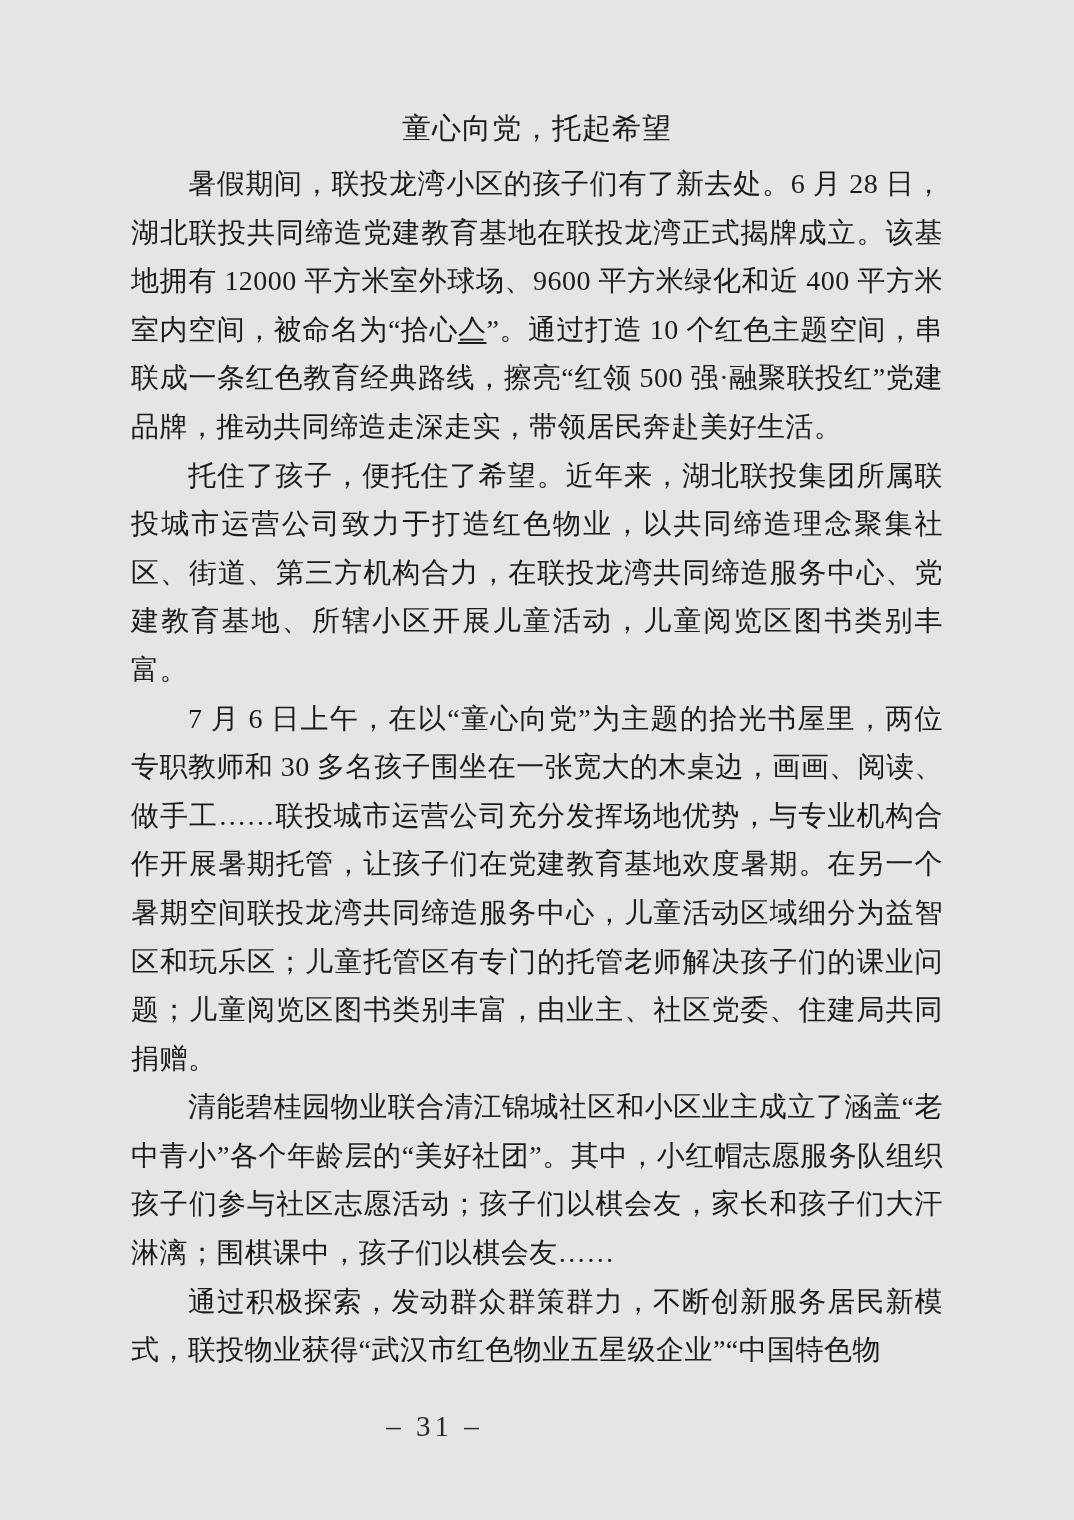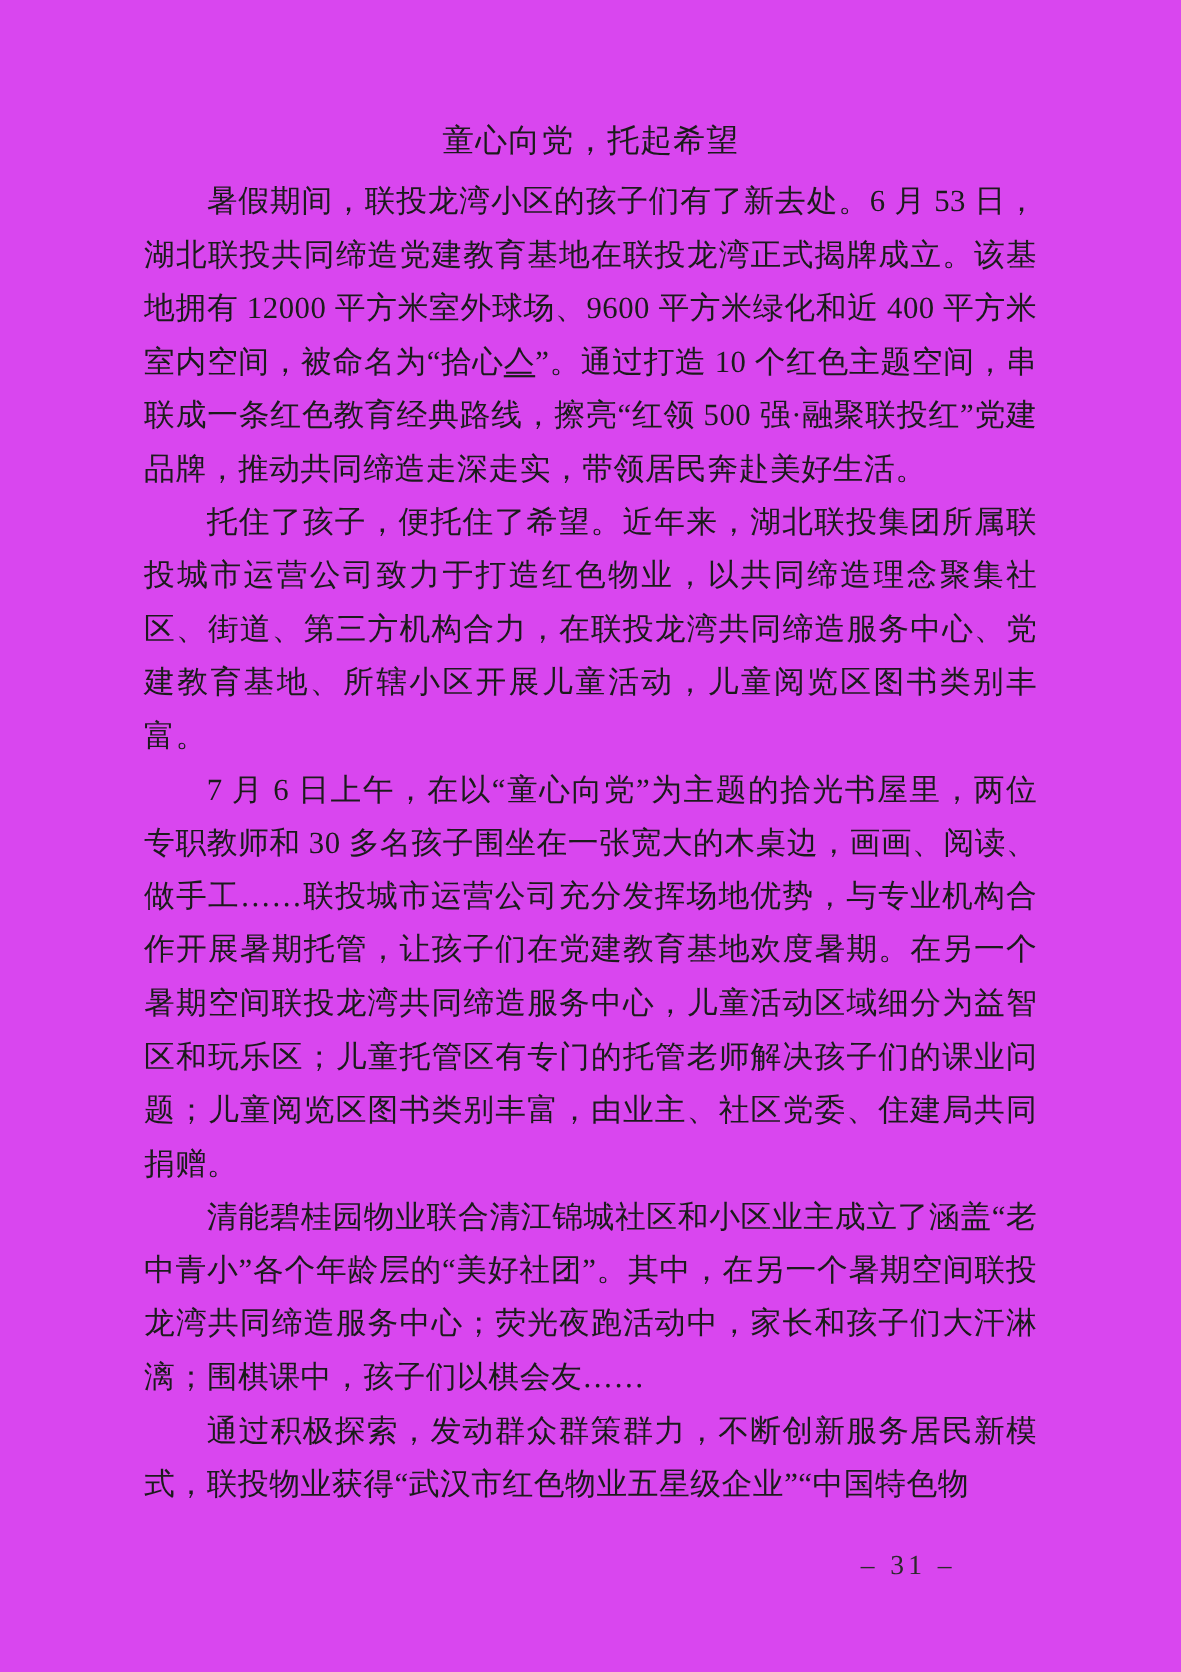--- a/index.html
+++ b/index.html
@@ -7,21 +7,21 @@
     padding: 0;
     background: #ffffff;
     width: 1074px;
     height: 1520px;
     overflow: hidden;
   }
   .page {
     position: relative;
     width: 1074px;
     height: 1520px;
-    background: #d946ef;
+    background: #e5e5e5;
     color: #1b1b1b;
     font-family: "Liberation Serif", "DejaVu Serif", serif;
   }
   .doc-title {
     position: absolute;
     top: 108px;
     left: 0;
     width: 1074px;
     text-align: center;
     font-size: 29px;
@@ -47,34 +47,34 @@
   }
   .u {
     text-decoration: underline;
     text-underline-offset: 3px;
   }
   .page-footer {
     position: absolute;
     top: 1410px;
     left: 0;
     width: 869px;
-    text-align: right;
-    font-size: 25px;
+    text-align: center;
+    font-size: 29px;
     letter-spacing: 4px;
     color: #2a2a2a;
   }
 </style>
 </head>
 <body>
 
 <div class="page">
   <div class="doc-title">童心向党，托起希望</div>
 
   <div class="doc-body">
-      <p class="para"><span>暑假期间，联投龙湾小区的孩子们有了新去处。6 月 53 日，湖北联投共同缔造党建教育基地在联投龙湾正式揭牌成立。该基地拥有 12000 平方米室外球场、9600 平方米绿化和近 400 平方米室内空间，被命名为“拾心</span><span class="u">亼</span><span>”。通过打造 10 个红色主题空间，串联成一条红色教育经典路线，擦亮“红领 500 强·融聚联投红”党建品牌，推动共同缔造走深走实，带领居民奔赴美好生活。</span></p>
+      <p class="para"><span>暑假期间，联投龙湾小区的孩子们有了新去处。6 月 28 日，湖北联投共同缔造党建教育基地在联投龙湾正式揭牌成立。该基地拥有 12000 平方米室外球场、9600 平方米绿化和近 400 平方米室内空间，被命名为“拾心</span><span class="u">亼</span><span>”。通过打造 10 个红色主题空间，串联成一条红色教育经典路线，擦亮“红领 500 强·融聚联投红”党建品牌，推动共同缔造走深走实，带领居民奔赴美好生活。</span></p>
       <p class="para"><span>托住了孩子，便托住了希望。近年来，湖北联投集团所属联投城市运营公司致力于打造红色物业，以共同缔造理念聚集社区、街道、第三方机构合力，在联投龙湾共同缔造服务中心、党建教育基地、所辖小区开展儿童活动，儿童阅览区图书类别丰富。</span></p>
       <p class="para"><span>7 月 6 日上午，在以“童心向党”为主题的拾光书屋里，两位专职教师和 30 多名孩子围坐在一张宽大的木桌边，画画、阅读、做手工……联投城市运营公司充分发挥场地优势，与专业机构合作开展暑期托管，让孩子们在党建教育基地欢度暑期。在另一个暑期空间联投龙湾共同缔造服务中心，儿童活动区域细分为益智区和玩乐区；儿童托管区有专门的托管老师解决孩子们的课业问题；儿童阅览区图书类别丰富，由业主、社区党委、住建局共同捐赠。</span></p>
-      <p class="para"><span>清能碧桂园物业联合清江锦城社区和小区业主成立了涵盖“老中青小”各个年龄层的“美好社团”。其中，在另一个暑期空间联投龙湾共同缔造服务中心；荧光夜跑活动中，家长和孩子们大汗淋漓；围棋课中，孩子们以棋会友……</span></p>
+      <p class="para"><span>清能碧桂园物业联合清江锦城社区和小区业主成立了涵盖“老中青小”各个年龄层的“美好社团”。其中，小红帽志愿服务队组织孩子们参与社区志愿活动；孩子们以棋会友，家长和孩子们大汗淋漓；围棋课中，孩子们以棋会友……</span></p>
       <p class="para"><span>通过积极探索，发动群众群策群力，不断创新服务居民新模式，联投物业获得“武汉市红色物业五星级企业”“中国特色物</span></p>
     </div>
 
   <div class="page-footer">– 31 –</div>
 </div>
 
 </body></html>

